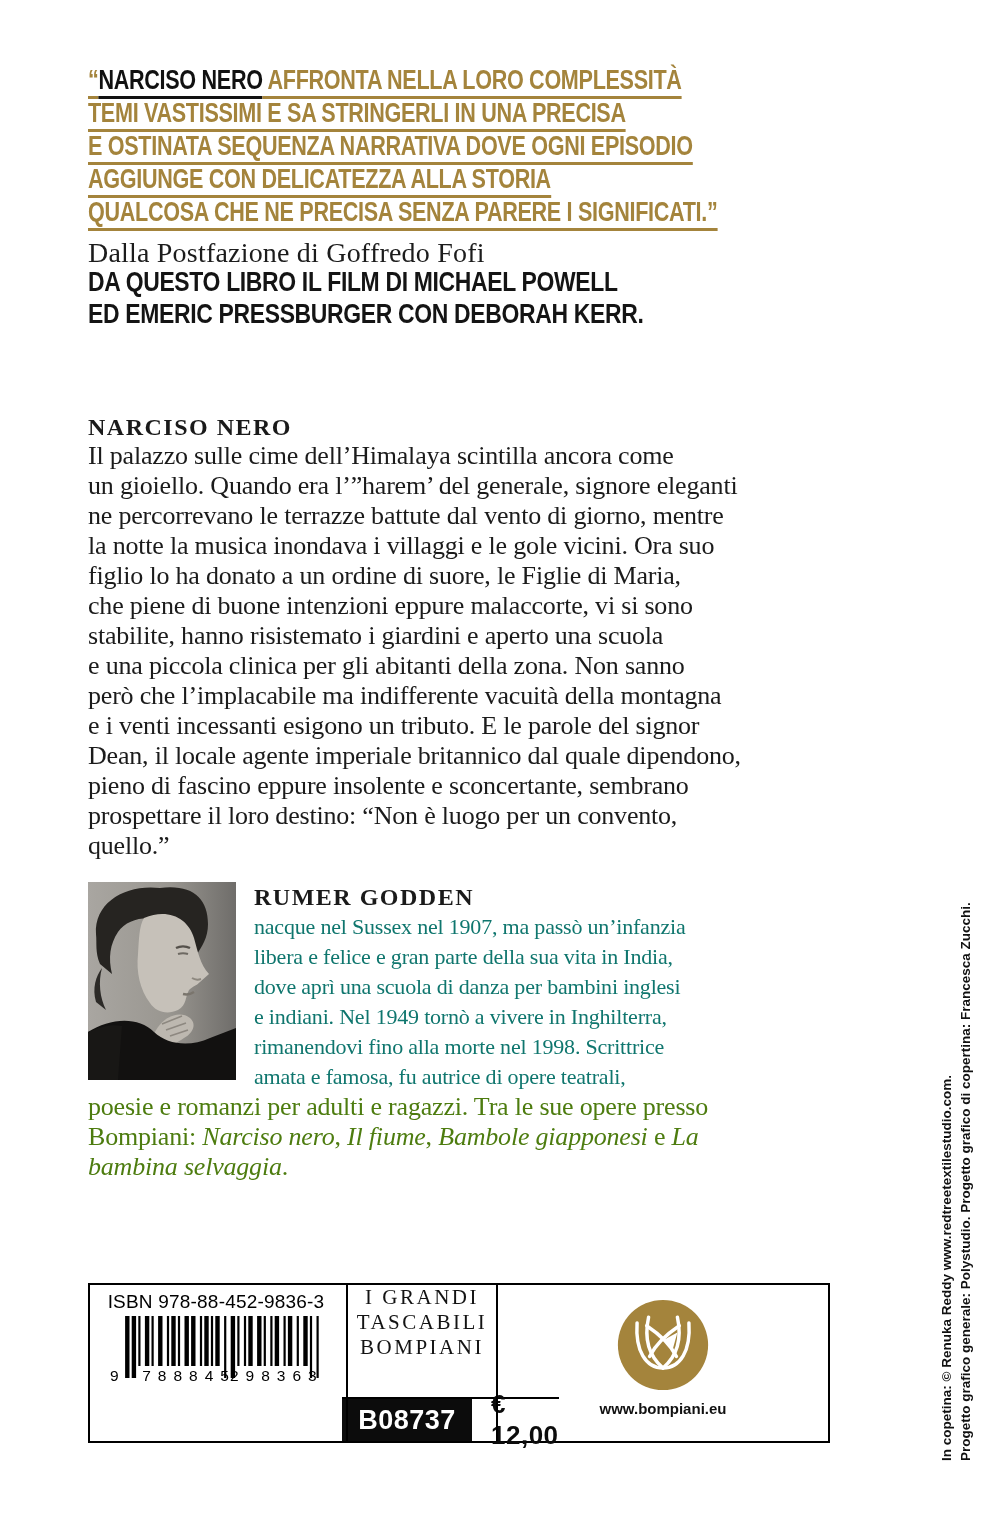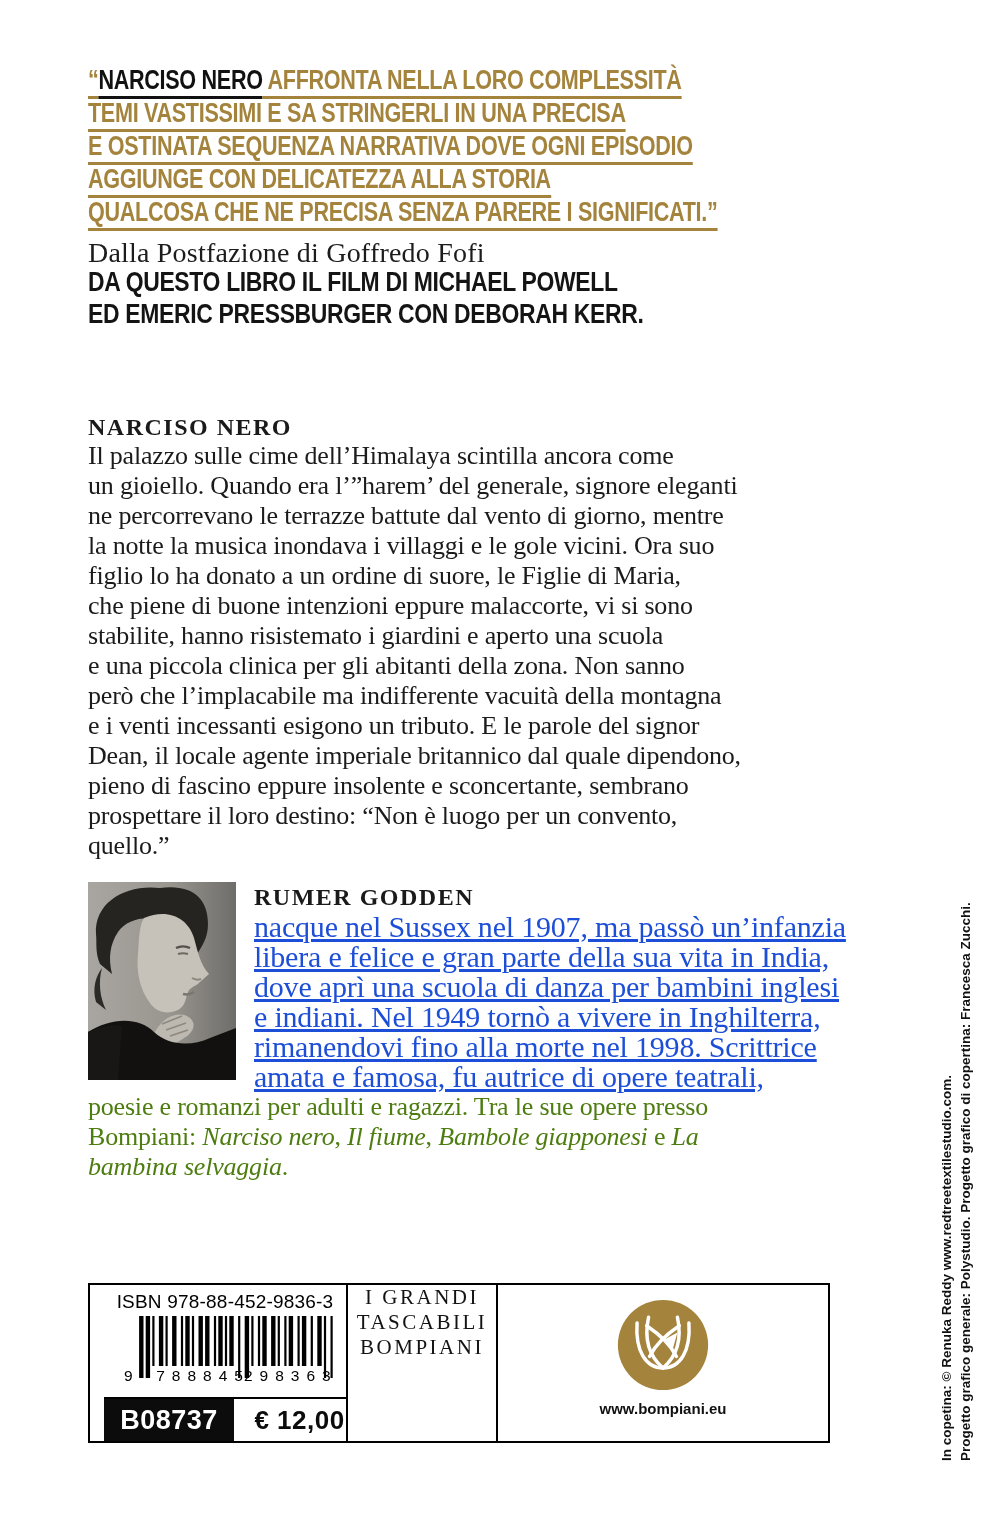--- a/index.html
+++ b/index.html
@@ -54,22 +54,22 @@
     color:#1b1b1b;white-space:pre-line;
   }
   
   .author-photo{position:absolute;left:88px;top:882px;width:148px;height:198px;}
   .author-name{
     position:absolute;left:254px;top:884px;
     font-size:24px;letter-spacing:1.5px;color:#1a1a1a;
   }
   .author-side{
     position:absolute;left:254px;top:912px;width:680px;
-    font-size:30px;line-height:30px;letter-spacing:-0.2px;
-    color:#1d4ed8;white-space:pre-line;text-decoration:underline;
+    font-size:22px;line-height:30px;letter-spacing:-0.2px;
+    color:#0f766e;white-space:pre-line;
   }
   .author-full{
     position:absolute;left:88px;top:1092px;width:840px;
     font-size:26px;line-height:30px;letter-spacing:-0.2px;
     color:#4d7c0f;
   }
   .author-full .it, .it{font-style:italic;}
   
   .credit{
     position:absolute;top:1461px;
@@ -83,21 +83,21 @@
   .credit-2{left:958px;}
   
   .info-box{
     position:absolute;left:88px;top:1283px;width:742px;height:160px;
     border:2px solid #000;background:#fff;
     display:flex;align-items:stretch;
     font-family:"Liberation Sans",sans-serif;
   }
   .cell{position:relative;}
   .cell + .cell{border-left:2px solid #000;}
-  .cell-isbn{width:256px;display:flex;flex-direction:column;padding-left:14px;}
+  .cell-isbn{width:256px;display:flex;flex-direction:row;}
   .barcode-area{padding:6px 10px 0;text-align:center;}
   .isbn-label{font-size:19px;letter-spacing:0.2px;color:#000;}
   .barcode-svg{display:block;width:232px;height:68px;margin:3px auto 0;}
   .code-row{
     margin-top:auto;height:44px;border-top:2px solid #000;
     display:flex;align-items:stretch;
   }
   .code-box{
     width:130px;background:#0c0c0c;color:#fff;
     display:flex;align-items:center;justify-content:center;

